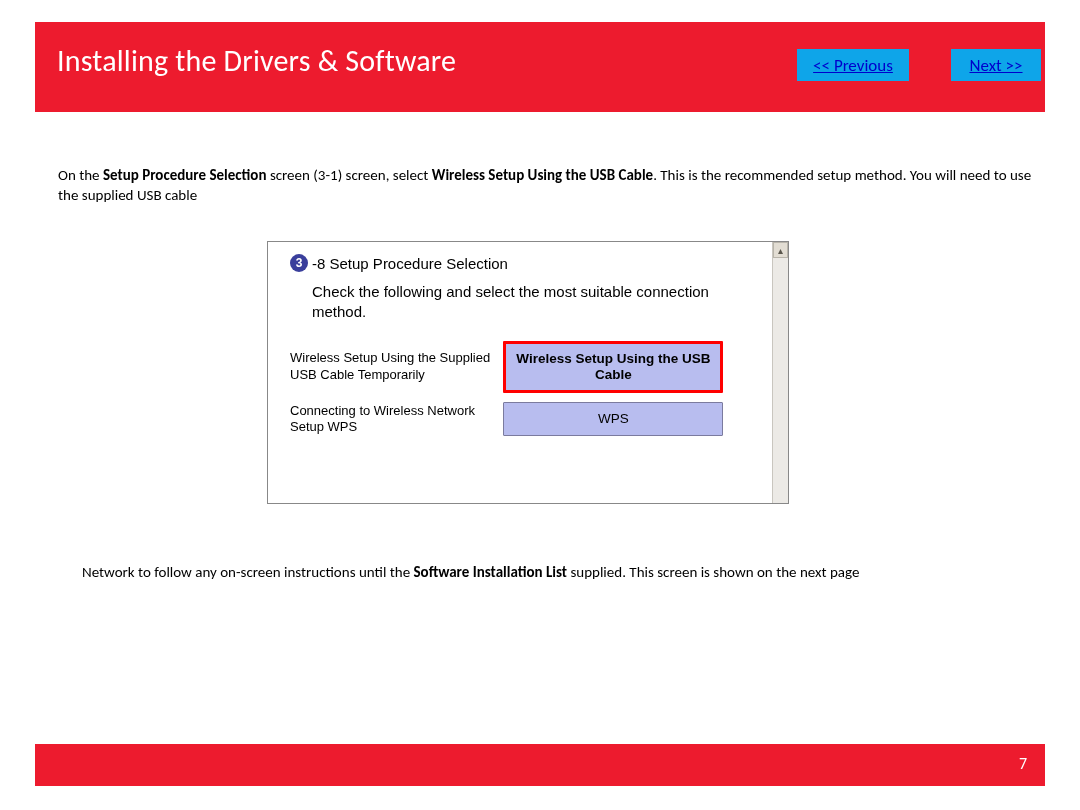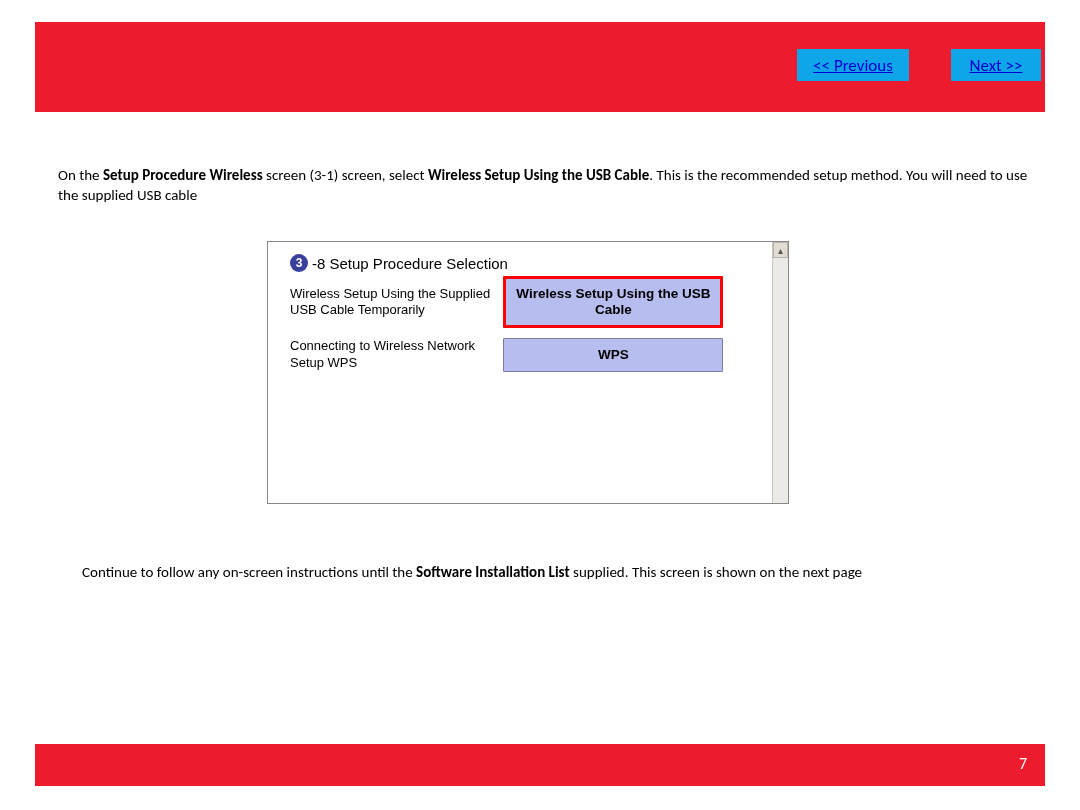--- a/index.html
+++ b/index.html
@@ -107,21 +107,20 @@
   .wiz-btn {
     width: 220px;
     text-align: center;
     background: #b8bdef;
     border: 1px solid #7b7b9e;
     border-radius: 1px;
     font-size: 13.5px;
     padding: 8px 4px;
     line-height: 1.2;
     margin: 4px 0;
-    font-weight: bold;
   }
   .wiz-btn.highlight {
     border: 3px solid #ff0000;
     font-weight: 700;
     padding: 7px 4px;
   }
   .footer-band {
     position: absolute;
     left: 35px; width: 1010px;
     top: 744px; height: 42px;
@@ -132,56 +131,58 @@
     right: 18px; top: 10px;
     color: #fff; font-size: 16px;
   }
 </style>
 </head>
 <body>
 
 <div class="page">
 
   <div class="header-band">
+    <div class="page-title">Installing  the Drivers &amp; Software</div>
     <a class="nav-prev">&lt;&lt; Previous</a>
     <a class="nav-next">Next &gt;&gt;</a>
   </div>
 
   <div class="body-text body-text-1">
-    <span>On the </span><b>Setup Procedure Wireless</b><span> screen (3-1) screen, select </span><b>Wireless Setup Using the USB Cable</b><span>.  This is the recommended setup method. You will need to use the supplied USB cable</span>
+    <span>On the </span><b>Setup Procedure Selection</b><span> screen (3-1) screen, select </span><b>Wireless Setup Using the USB Cable</b><span>.  This is the recommended setup method. You will need to use the supplied USB cable</span>
   </div>
 
   <div class="shot">
     <div class="shot-scroll">
       <div class="scroll-btn sb-up">▴</div>
     </div>
     <div class="shot-inner">
       <div class="step-line">
         <span class="step-badge">3</span>
         <span class="step-title">-8 Setup Procedure Selection</span>
       </div>
+      <div class="step-desc">Check the following and select the most suitable connection method.</div>
       <table class="opt-table">
         <tbody>
             <tr>
           <td class="opt-label">Wireless Setup Using the Supplied USB Cable Temporarily</td>
           <td class="opt-button">
             <div class="wiz-btn highlight">Wireless Setup Using the USB Cable</div>
           </td>
         </tr>
         <tr>
           <td class="opt-label">Connecting to Wireless Network Setup WPS</td>
           <td class="opt-button">
             <div class="wiz-btn">WPS</div>
           </td>
         </tr>
       </tbody>
         </table>
     </div>
   </div>
 
   <div class="body-text body-text-2">
-    <span>Continue to follow any on-screen instructions until the </span><b>Software Installation List</b><span> supplied.  This screen is shown on the next page</span>
+    <span>Network to follow any on-screen instructions until the </span><b>Software Installation List</b><span> supplied.  This screen is shown on the next page</span>
   </div>
 
   <div class="footer-band">
     <div class="page-num">7</div>
   </div>
 </div>
 
 </body></html>

